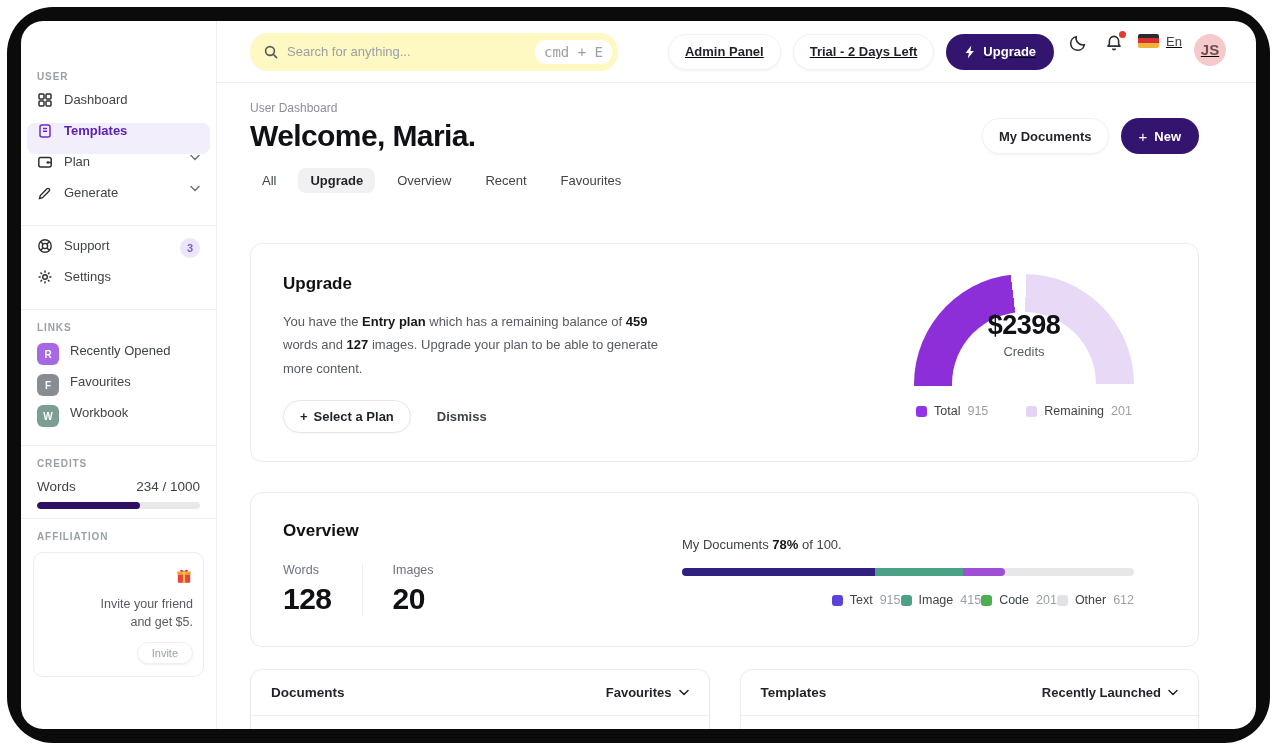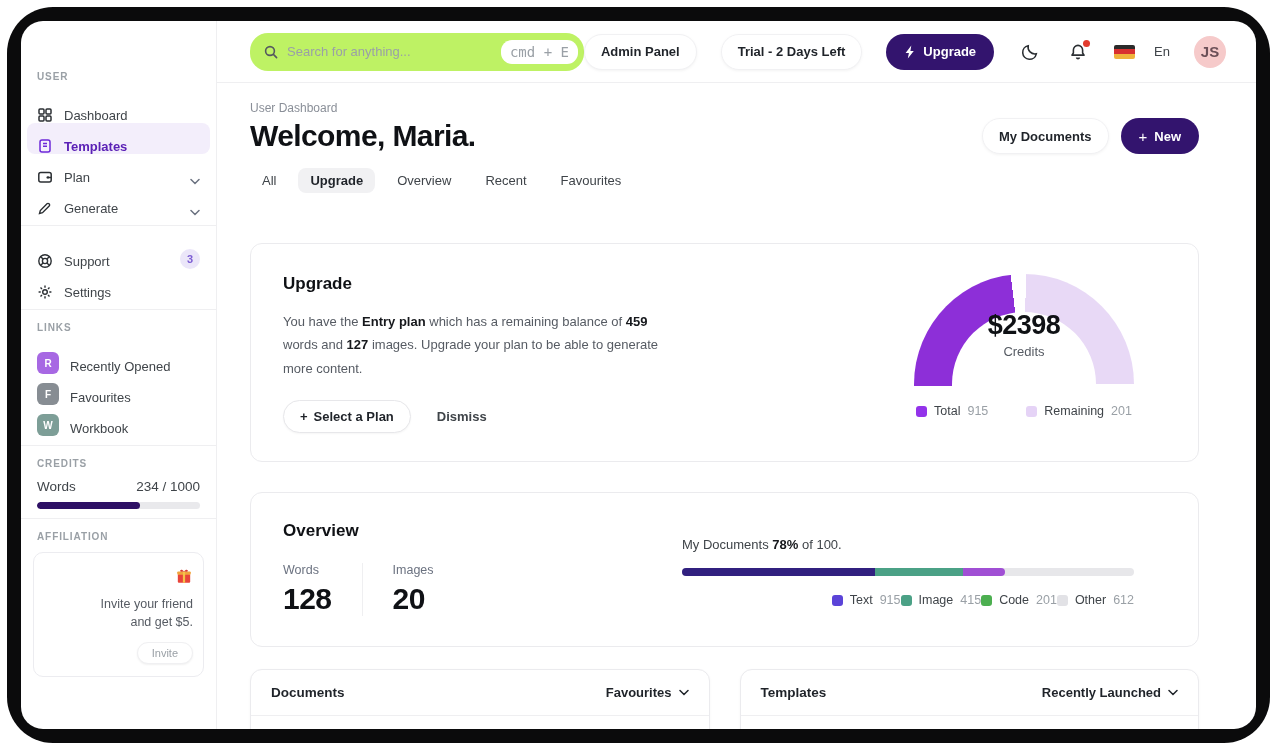--- a/index.html
+++ b/index.html
@@ -3,43 +3,43 @@
 <meta charset="utf-8">
 <style>
   * { margin:0; padding:0; box-sizing:border-box; }
   html,body { width:1277px; height:750px; background:#ffffff; font-family:"Liberation Sans","DejaVu Sans",sans-serif; overflow:hidden; }
   .device { position:absolute; left:7px; top:7px; width:1263px; height:736px; background:#0b0b0c; border-radius:46px; }
   .app { position:absolute; left:14px; top:14px; width:1235px; height:708px; background:#ffffff; border-radius:22px; overflow:hidden; display:flex; }
 
   
   .sidebar { width:196px; flex:0 0 196px; border-right:1px solid #efeff1; padding-top:50px; font-size:13px; color:#3f4449; }
   .side-label { font-size:10px; font-weight:700; letter-spacing:.09em; color:#9aa0a6; margin:0 0 10px 16px; }
-  .side-item { display:flex; align-items:flex-end; gap:11px; height:31px; margin:0 6px; padding:0 10px; border-radius:8px; cursor:pointer; color:#3f4449; }
+  .side-item { display:flex; align-items:flex-start; gap:11px; height:31px; margin:0 6px; padding:0 10px; border-radius:8px; cursor:pointer; color:#3f4449; }
   .side-item .icn { width:16px; height:16px; display:flex; align-items:center; justify-content:center; color:#2b2f33; }
   .side-item.active { background:#f3eefb; color:#5b21b6; font-weight:700; }
   .side-item.active .icn { color:#6d28d9; }
   .side-item .chev { margin-left:auto; color:#6b7280; display:flex; }
   .side-item .badge { margin-left:auto; background:#ebe6f9; color:#7c5dd3; font-size:11px; font-weight:600; min-width:20px; height:20px; border-radius:10px; display:flex; align-items:center; justify-content:center; padding:0 6px; }
   .side-div { border:none; border-top:1px solid #efeff1; margin:9px 0 12px 0; }
   .link-sq { width:22px; height:22px; border-radius:6px; color:#fff; font-size:10px; font-weight:700; display:flex; align-items:center; justify-content:center; }
   .credits-row { display:flex; justify-content:space-between; margin:2px 16px 8px 16px; font-size:13.5px; color:#3f4449; }
   .credits-bar { margin:0 16px 4px 16px; height:7px; border-radius:4px; background:#e9e9ec; overflow:hidden; }
   .credits-fill { height:100%; border-radius:4px; }
   .promo { margin:6px 12px 0 12px; border:1px solid #ececf0; border-radius:10px; padding:14px 10px 12px 10px; text-align:right; }
   .promo-text { font-size:12.5px; color:#565b63; line-height:1.45; margin-top:7px; }
   .promo-btn { display:inline-block; margin-top:11px; font-size:11px; color:#9aa0a6; background:#fff; border:1px solid #f0f0f2; border-radius:14px; padding:4px 14px; box-shadow:0 1px 2px rgba(0,0,0,.06); cursor:pointer; }
 
   
   .right-col { flex:1; display:flex; flex-direction:column; min-width:0; }
   .topbar { height:62px; flex:0 0 62px; border-bottom:1px solid #efeff1; display:flex; align-items:center; padding:0 30px 0 33px; }
-  .search { width:368px; height:38px; background:#bef264; border-radius:18px; display:flex; align-items:center; padding:0 6px 0 13px; gap:8px; color:#8a8f98; }
+  .search { width:368px; height:38px; background:#fef9c3; border-radius:18px; display:flex; align-items:center; padding:0 6px 0 13px; gap:8px; color:#8a8f98; }
   .search input { border:none; outline:none; background:transparent; flex:1; font-size:13px; color:#565b63; font-family:inherit; }
   .search input::placeholder { color:#9aa0a6; }
   .kbd { background:#fff; border-radius:11px; font-family:"DejaVu Sans Mono",monospace; font-size:14px; color:#9aa0a6; padding:4px 9px; }
-  .tb-right { margin-left:auto; display:flex; align-items:center; gap:24px; }
+  .tb-right { margin-left:auto; display:flex; align-items:flex-start; gap:12px;text-decoration:underline; }
   .pill { background:#fff; border:1px solid #f1f1f3; box-shadow:0 1px 3px rgba(0,0,0,.05); border-radius:18px; height:36px; display:flex; align-items:center; padding:0 16px; font-size:13px; font-weight:600; color:#1f2329; cursor:pointer; white-space:nowrap; }
   .btn-dark { background:#33146e; color:#fff; border:none; border-radius:18px; height:36px; display:flex; align-items:center; gap:7px; padding:0 18px; font-size:13px; font-weight:600; cursor:pointer; }
   .tb-icon { color:#2b2f33; display:flex; cursor:pointer; position:relative; margin:0 3px; }
   .dot { position:absolute; top:-3px; right:-3px; width:7px; height:7px; border-radius:50%; background:#e23b2e; }
   .flag { width:21px; height:14px; border-radius:2px; overflow:hidden; display:flex; flex-direction:column; flex:0 0 auto; }
   .flag div { flex:1; }
   .lang { font-size:13px; color:#3f4449; margin-left:-5px; }
   .avatar { width:32px; height:32px; border-radius:50%; background:#f6caca; color:#6b4f57; font-size:15px; font-weight:700; display:flex; align-items:center; justify-content:center; cursor:pointer; }
 
   .main { flex:1; padding:18px 57px 0 33px; overflow:hidden; }

